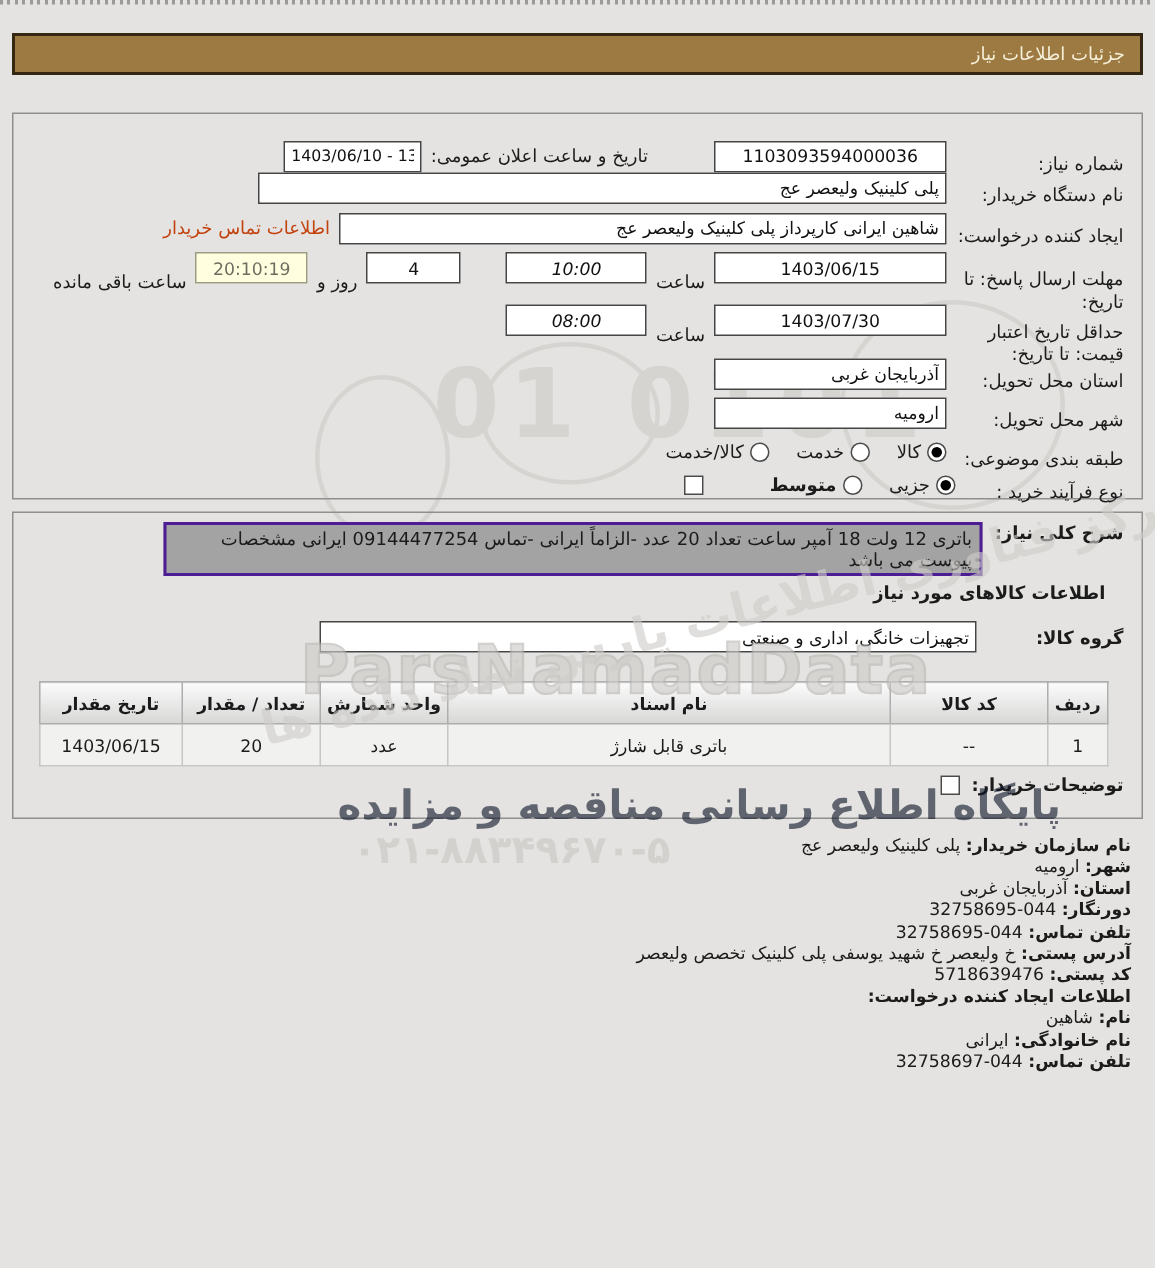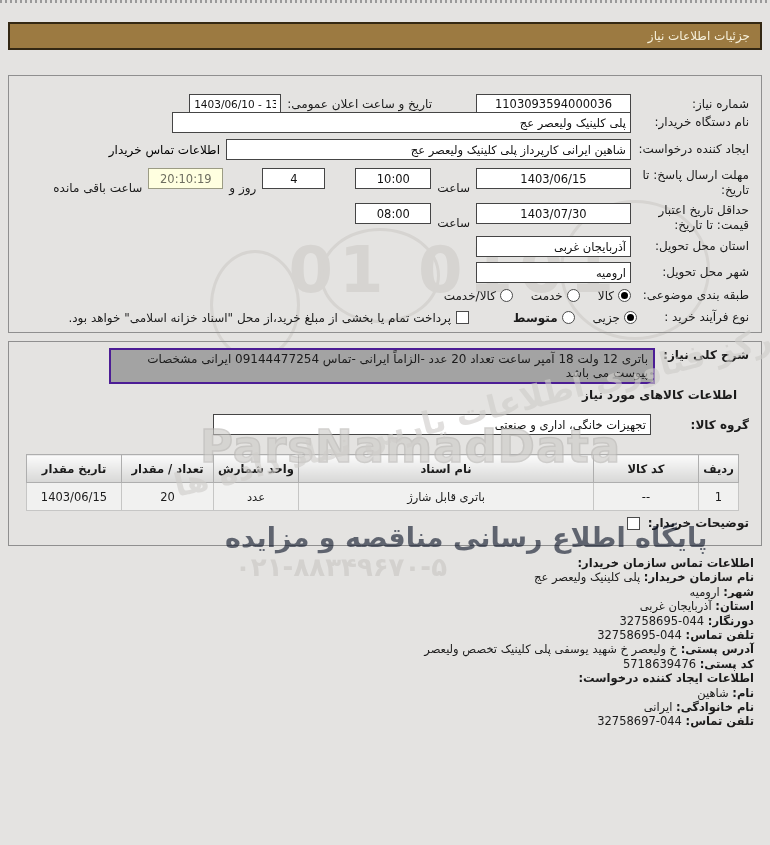--- a/index.html
+++ b/index.html
@@ -25,37 +25,37 @@
   }
   
   .panel {
     position:absolute; left:8px; right:8px;
     border:1px solid #8f8f8f; z-index:2;
   }
   #panel1 { top:75px;  height:258px; }
   #panel2 { top:341px; height:205px; }
   .row { position:absolute; right:12px; left:12px; display:flex; align-items:center; }
   .row.topalign { align-items:flex-start; }
-  .flabel { width:118px; flex:0 0 118px; line-height:15px; }
+  .flabel { width:118px; flex:0 0 118px; line-height:15px;margin-top:11px; }
   .midlabel { margin:13px 6px; white-space:nowrap; }
   .ibox {
     height:21px; background:#fff; border:1px solid #454545;
     font-family:"DejaVu Sans",sans-serif; font-size:11.5px; color:#111;
     padding:0 4px; flex:0 0 auto;
   }
   .center { text-align:center; }
   .rtxt  { text-align:right; }
-  .w155 { width:155px; } .w92 { width:92px; } .w75 { width:76px; } .w63 { width:63px; }
+  .w155 { width:155px; } .w92 { width:92px; } .w75 { width:94px;font-style:italic; } .w63 { width:63px; }
   .w459 { width:459px; } .w405 { width:405px; } .w438 { width:438px; }
   .remain {
     width:75px; height:21px; background:#ffffe0; border:1px solid #9c9c84;
     color:#6e6e60; display:flex; align-items:center; justify-content:center;
     font-size:11.5px; flex:0 0 auto;
   }
-  .link { color:#000000; margin-right:6px; white-space:nowrap; cursor:pointer; }
+  .link { color:#c2410c; margin-right:6px; white-space:nowrap; cursor:pointer; }
   
   .radio {
     width:13px; height:13px; border:1px solid #4a4a4a; border-radius:50%;
     background:#fff; display:inline-block; position:relative; flex:0 0 auto;
     margin-left:4px;
   }
   .radio.sel::after {
     content:""; position:absolute; top:2px; left:2px; right:2px; bottom:2px;
     background:#000; border-radius:50%;
   }
@@ -182,21 +182,20 @@
     <span class="optlabel">کالا/خدمت</span>
   </div>
 
   <div class="row" style="top:234px;">
     <span class="flabel" style="width:112px;flex-basis:112px;">نوع فرآیند خرید :</span>
     <span class="radio sel"></span>
     <span class="optlabel">جزیی</span>
     <span class="radio"></span>
     <span class="optlabel" style="margin-left:44px;font-weight:bold;">متوسط</span>
     <span class="cbox"></span>
-    <span>پرداخت تمام یا بخشی از مبلغ خرید،از محل "اسناد خزانه اسلامی" خواهد بود.</span>
   </div>
 </div>
 
 <div class="panel" id="panel2">
 
   <div class="row topalign" style="top:6px; left:100px;">
     <span class="desclabel">شرح کلی نیاز:</span>
     <div class="descbox">باتری 12 ولت 18 آمپر ساعت تعداد 20 عدد -الزاماً ایرانی -تماس 09144477254 ایرانی مشخصات پیوست می باشد</div>
   </div>
 
@@ -238,21 +237,20 @@
     </tbody>
   </table>
 
   <div class="row" style="top:174px;">
     <span class="desclabel">توضیحات خریدار:</span>
     <span class="cbox"></span>
   </div>
 </div>
 
 <div class="contact">
-  <div><b>اطلاعات تماس سازمان خریدار:</b></div>
   <div><b>نام سازمان خریدار:</b> <span>پلی کلینیک ولیعصر عج</span></div>
   <div><b>شهر:</b> <span>ارومیه</span></div>
   <div><b>استان:</b> <span>آذربایجان غربی</span></div>
   <div><b>دورنگار:</b> <span class="ltrnum">32758695-044</span></div>
   <div><b>تلفن تماس:</b> <span class="ltrnum">32758695-044</span></div>
   <div><b>آدرس پستی:</b> <span>خ ولیعصر خ شهید یوسفی پلی کلینیک تخصص ولیعصر</span></div>
   <div><b>کد پستی:</b> <span class="ltrnum">5718639476</span></div>
   <div><b>اطلاعات ایجاد کننده درخواست:</b></div>
   <div><b>نام:</b> <span>شاهین</span></div>
   <div><b>نام خانوادگی:</b> <span>ایرانی</span></div>

